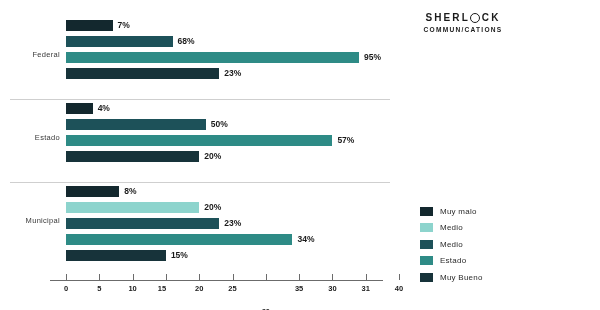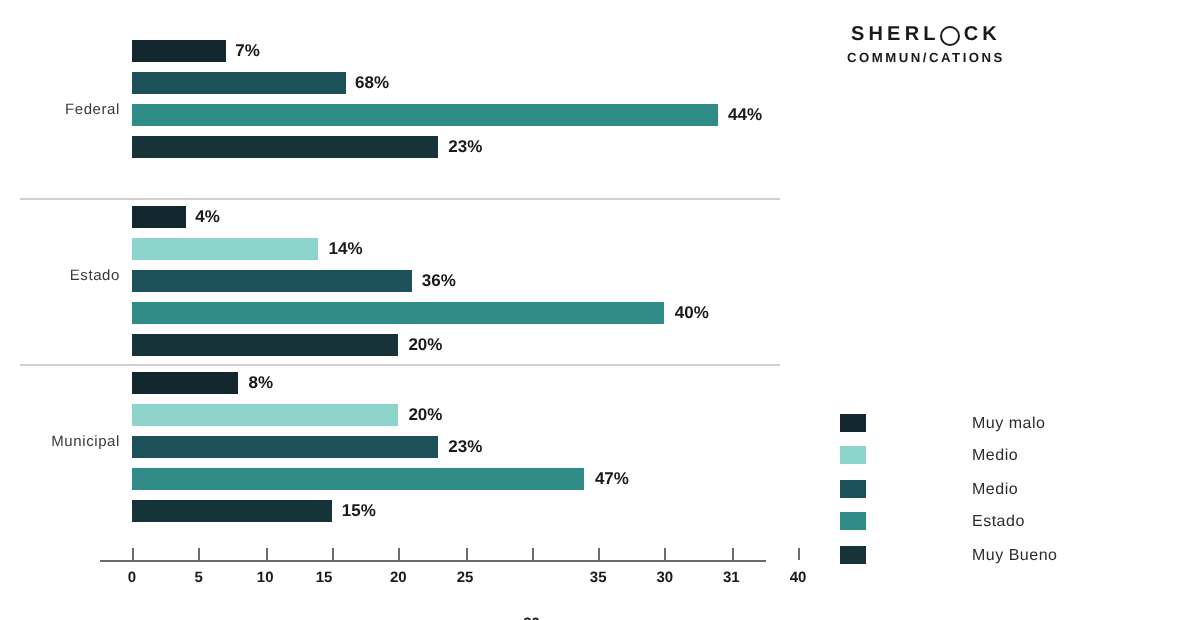--- a/index.html
+++ b/index.html
@@ -152,21 +152,20 @@
     position: absolute;
     left: 420px;
     top: 204px;
     width: 160px;
   }
   .legend-item {
     display: flex;
     align-items: center;
     height: 14px;
     margin-bottom: 2.5px;
-    gap: 46px;
   }
   .legend-swatch {
     width: 13px;
     height: 9px;
     margin-right: 7px;
     flex: 0 0 auto;
   }
   .legend-text {
     font-size: 8px;
     color: #2b2b2b;
@@ -193,46 +192,42 @@
         <div class="bar-line">
           <div class="bar-rect" style="width: 46.62px; background: rgb(19, 40, 46);"></div>
           <div class="bar-value" style="left: 51.62px;">7%</div>
         </div>
         <div class="bar-line">
           <div class="bar-rect" style="width: 106.56px; background: rgb(29, 81, 89);"></div>
           <div class="bar-value" style="left: 111.56px;">68%</div>
         </div>
         <div class="bar-line">
           <div class="bar-rect" style="width: 293.04px; background: rgb(46, 139, 134);"></div>
-          <div class="bar-value" style="left: 298.04px;">44%</div>
+          <div class="bar-value" style="left: 298.04px;">95%</div>
         </div>
         <div class="bar-line">
           <div class="bar-rect" style="width: 153.18px; background: rgb(23, 51, 58);"></div>
           <div class="bar-value" style="left: 158.18px;">23%</div>
         </div>
       </div>
     </div>
     <div class="group-row" style="top: 103px; height: 79px;">
       <div class="group-label" style="top: 29.5px;">Estado</div>
       <div class="bars-holder">
         <div class="bar-line">
           <div class="bar-rect" style="width: 26.64px; background: rgb(19, 40, 46);"></div>
           <div class="bar-value" style="left: 31.64px;">4%</div>
         </div>
         <div class="bar-line">
-          <div class="bar-rect" style="width: 93.24px; background: rgb(141, 212, 205);"></div>
-          <div class="bar-value" style="left: 98.24px;">14%</div>
-        </div>
-        <div class="bar-line">
           <div class="bar-rect" style="width: 139.86px; background: rgb(29, 81, 89);"></div>
-          <div class="bar-value" style="left: 144.86px;">36%</div>
+          <div class="bar-value" style="left: 144.86px;">50%</div>
         </div>
         <div class="bar-line">
           <div class="bar-rect" style="width: 266.4px; background: rgb(46, 139, 134);"></div>
-          <div class="bar-value" style="left: 271.4px;">40%</div>
+          <div class="bar-value" style="left: 271.4px;">57%</div>
         </div>
         <div class="bar-line">
           <div class="bar-rect" style="width: 133.2px; background: rgb(23, 51, 58);"></div>
           <div class="bar-value" style="left: 138.2px;">20%</div>
         </div>
       </div>
     </div>
     <div class="group-row" style="top: 186px; height: 79px;">
       <div class="group-label" style="top: 29.5px;">Municipal</div>
       <div class="bars-holder">
@@ -243,21 +238,21 @@
         <div class="bar-line">
           <div class="bar-rect" style="width: 133.2px; background: rgb(141, 212, 205);"></div>
           <div class="bar-value" style="left: 138.2px;">20%</div>
         </div>
         <div class="bar-line">
           <div class="bar-rect" style="width: 153.18px; background: rgb(29, 81, 89);"></div>
           <div class="bar-value" style="left: 158.18px;">23%</div>
         </div>
         <div class="bar-line">
           <div class="bar-rect" style="width: 226.44px; background: rgb(46, 139, 134);"></div>
-          <div class="bar-value" style="left: 231.44px;">47%</div>
+          <div class="bar-value" style="left: 231.44px;">34%</div>
         </div>
         <div class="bar-line">
           <div class="bar-rect" style="width: 99.9px; background: rgb(23, 51, 58);"></div>
           <div class="bar-value" style="left: 104.9px;">15%</div>
         </div>
       </div>
     </div>
     <div class="group-sep" style="top: 99px;"></div>
     <div class="group-sep" style="top: 182px;"></div>
   </div>

